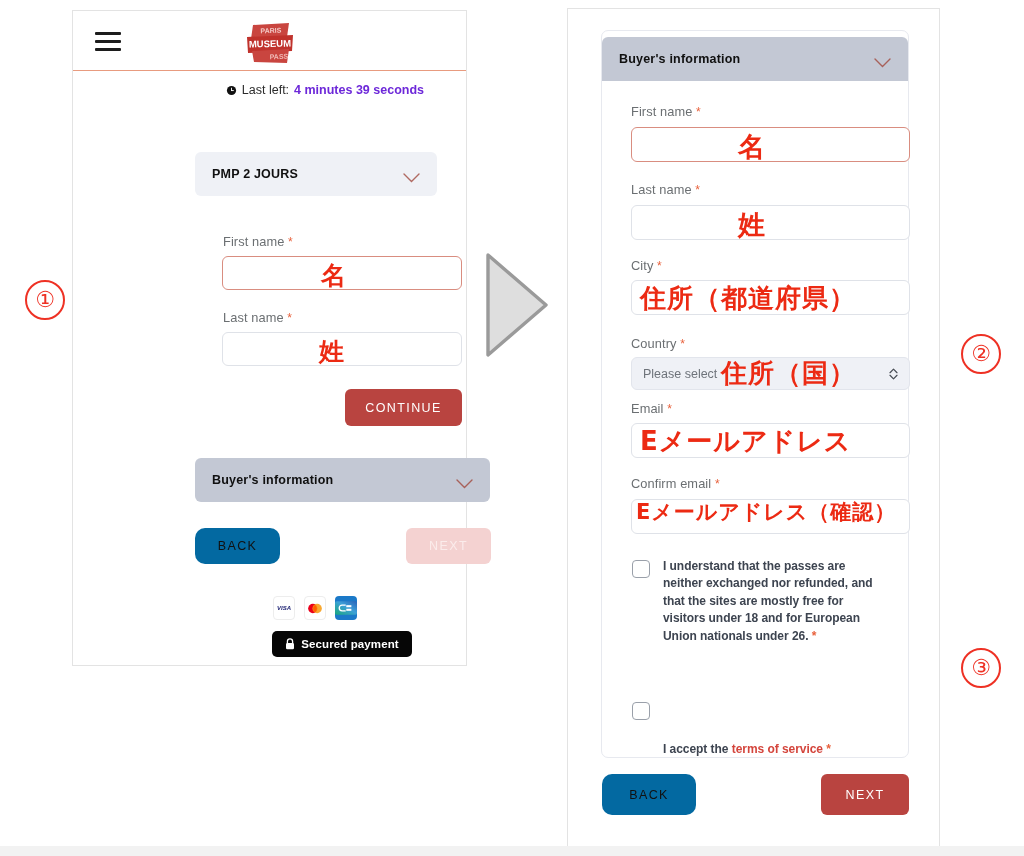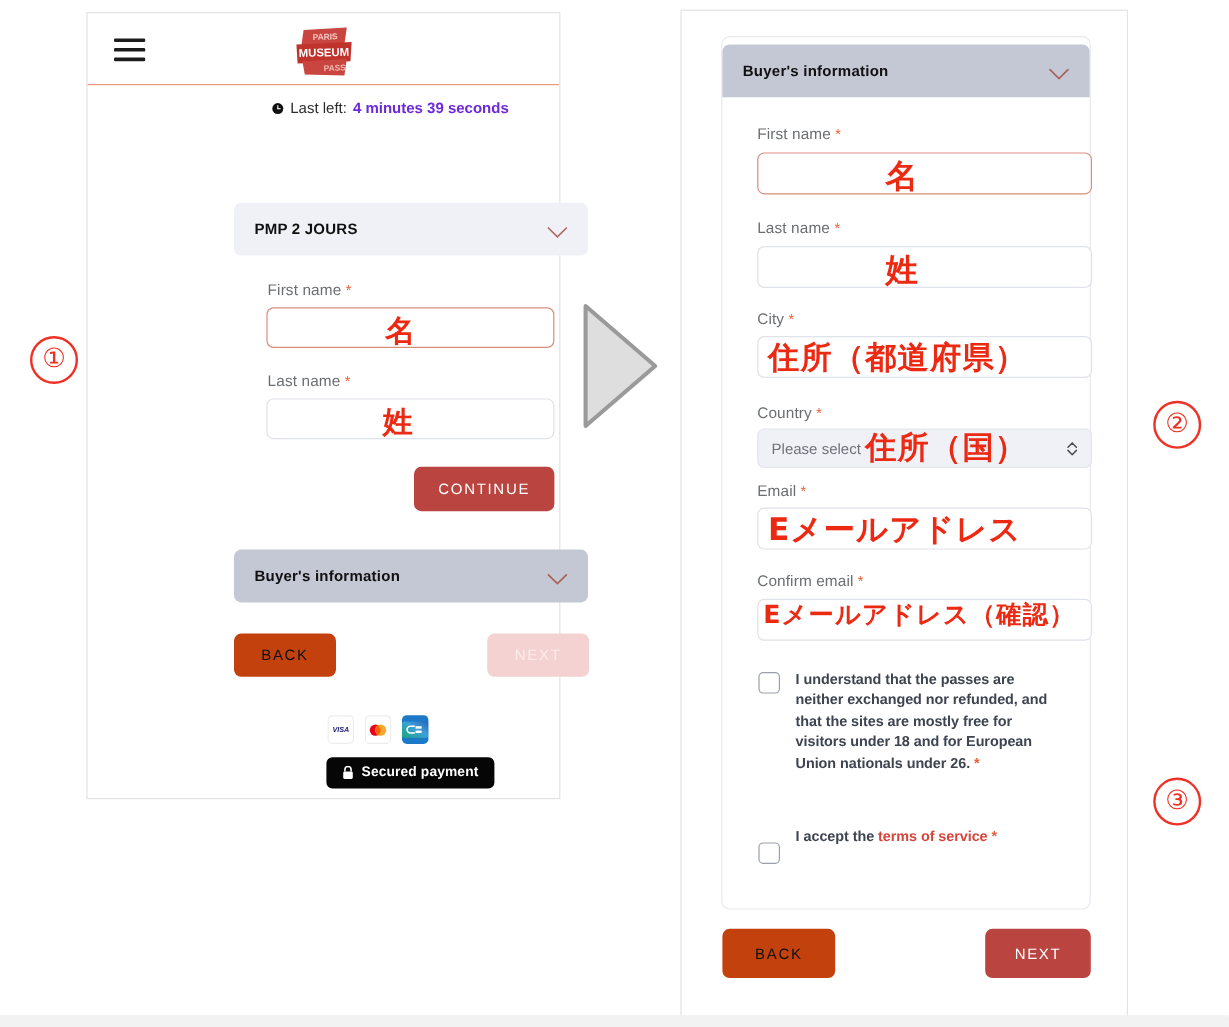--- a/index.html
+++ b/index.html
@@ -55,21 +55,21 @@
   .accordion{
     position:absolute;box-sizing:border-box;
     border-radius:6px;
     display:flex;align-items:center;
     padding:0 17px;
     justify-content:space-between;
   }
   .accordion .acc-title{font-size:12.5px;font-weight:700;color:#101010;letter-spacing:.2px;}
   .chev{width:17px;height:10px;}
 
-  #pmp-accordion{left:122px;top:158px;width:295px;height:44px;background:#eff1f6;}
+  #pmp-accordion{left:122px;top:141px;width:242px;height:44px;background:#eff1f6;}
   #buyer-accordion-left{left:122px;top:447px;width:295px;height:44px;background:#c3c8d4;}
 
   .field-label{
     position:absolute;font-size:12.8px;color:#6b6f72;letter-spacing:.1px;text-align:center;
   }
   .req{color:#e8613c;font-size:12px;}
 
   .input-box{
     position:absolute;box-sizing:border-box;
     background:#fff;border:1px solid #dfe2e8;border-radius:6px;
@@ -85,21 +85,21 @@
     letter-spacing:1px;
   }
 
   .btn{
     position:absolute;box-sizing:border-box;border:none;border-radius:6px;
     font-size:12.5px;font-weight:400;letter-spacing:1.4px;
     display:flex;align-items:center;justify-content:center;
     cursor:pointer;font-family:"Liberation Sans", sans-serif;
   }
   .btn-primary{background:#b94440;color:#fff;}
-  .btn-ghost{background:#c2410c;color:#111;}
+  .btn-ghost{background:#0369a1;color:#111;border-radius:10px;}
   .btn-disabled{background:#f4d2d1;color:#fbeceb;}
 
   
   .pay-row{position:absolute;left:200px;top:585px;width:140px;height:24px;display:flex;gap:9px;align-items:center;}
   .card{width:22px;height:24px;border-radius:4px;box-sizing:border-box;display:flex;align-items:center;justify-content:center;}
   .card-visa{background:#fff;border:1px solid #ededed;}
   .card-mc{background:#fff;border:1px solid #ededed;}
   .card-cb{background:#1b79c8;}
 
   .secured{
@@ -331,21 +331,21 @@
     </div>
     <div class="input-box" style="left:63px;top:490px;width:279px;height:35px;"></div>
     <div class="jp" style="left:68px;top:489px;font-size:21px;">Eメールアドレス（確認）</div>
 
     <div class="cbx" style="left:64px;top:551px;"></div>
     <div class="cbx-text" style="left:95px;top:549px;width:212px;">
       <span>I understand that the passes are neither exchanged nor refunded, and that the sites are mostly free for visitors under 18 and for European Union nationals under 26.</span> <span class="req">*</span>
     </div>
 
     <div class="cbx" style="left:64px;top:693px;"></div>
-    <div class="cbx-text" style="left:95px;top:680px;width:225px;">
+    <div class="cbx-text" style="left:95px;top:732px;width:225px;">
       <span>I accept the </span><span class="tos-link">terms of service</span> <span class="req">*</span>
     </div>
 
     <div class="btn btn-ghost" style="left:34px;top:765px;width:94px;height:41px;">BACK</div>
     <div class="btn btn-primary" style="left:253px;top:765px;width:88px;height:41px;">NEXT</div>
   </div>
 
   <div class="circ-num" style="left:25px;top:280px;">①</div>
   <div class="circ-num" style="left:961px;top:334px;">②</div>
   <div class="circ-num" style="left:961px;top:648px;">③</div>

